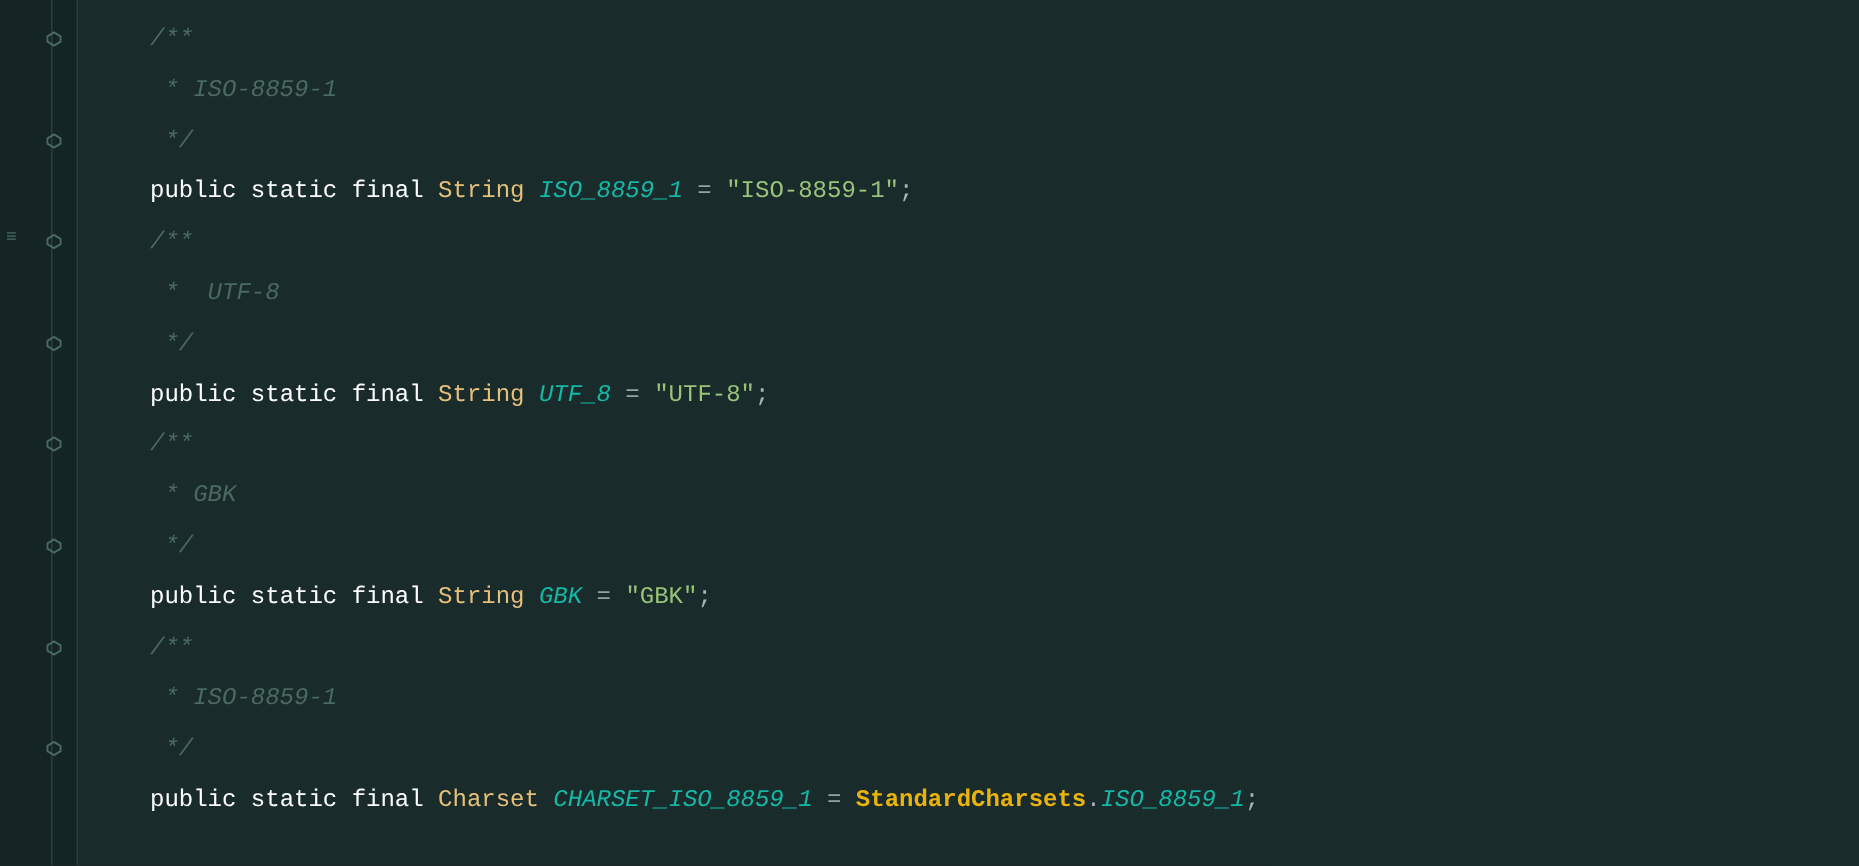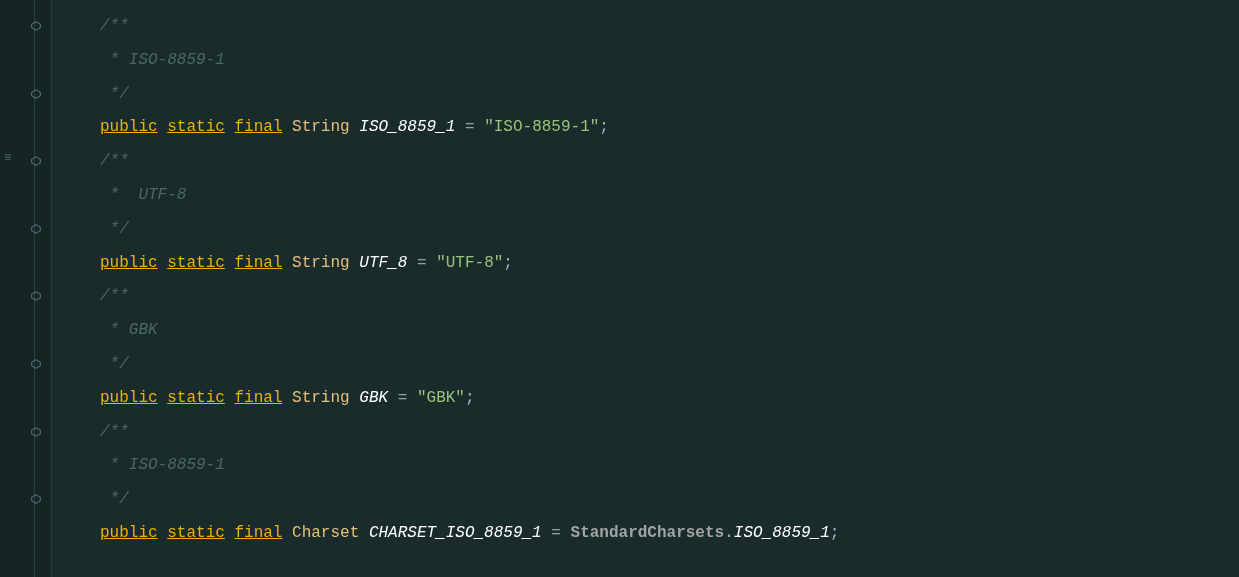--- a/index.html
+++ b/index.html
@@ -57,27 +57,27 @@
   }
   .code-area {
     flex: 1;
     padding: 10px 0 10px 48px;
     line-height: 33.8px;
     white-space: pre;
     position: relative;
   }
   .code-line { display: block; height: 33.8px; }
   .tok-comment { color: #4a6a60; font-style: italic; }
-  .tok-keyword { color: #eab308; text-decoration: underline; }
+  .tok-keyword { color: #ffffff; }
   .tok-type { color: #e5c07b; font-weight: normal; }
-  .tok-ident { color: #ffffff; font-style: italic; }
+  .tok-ident { color: #14b8a6; font-style: italic; }
   .tok-string { color: #98c379; }
   .tok-punct { color: #abb2bf; }
   .tok-op { color: #8fa5a5; }
-  .tok-class { color: #a3a3a3; font-weight: bold; }
+  .tok-class { color: #eab308; font-weight: bold; }
 </style>
 </head>
 <body>
 
 <div class="editor-container">
 
   <div class="minimap-col">
     <span class="minimap-icon" id="minimap-icon" style="top: 151.2px;">≡</span>
   </div>
 

